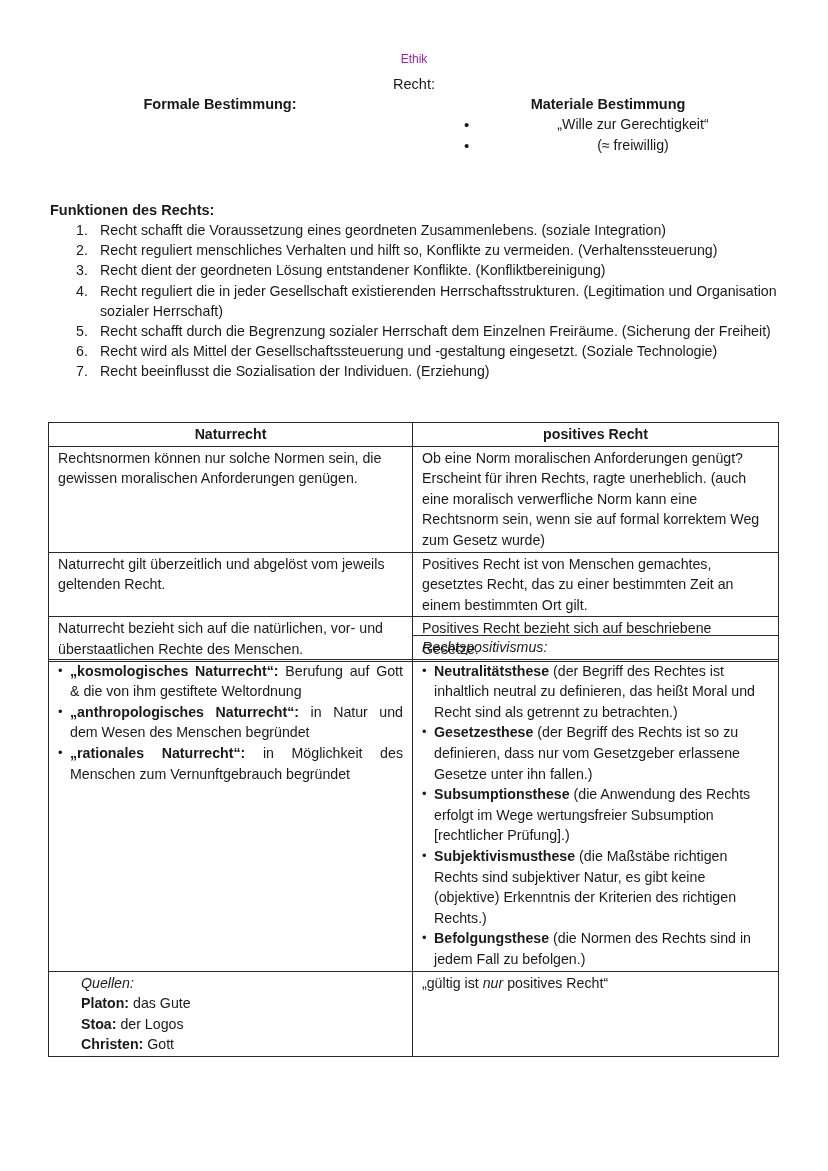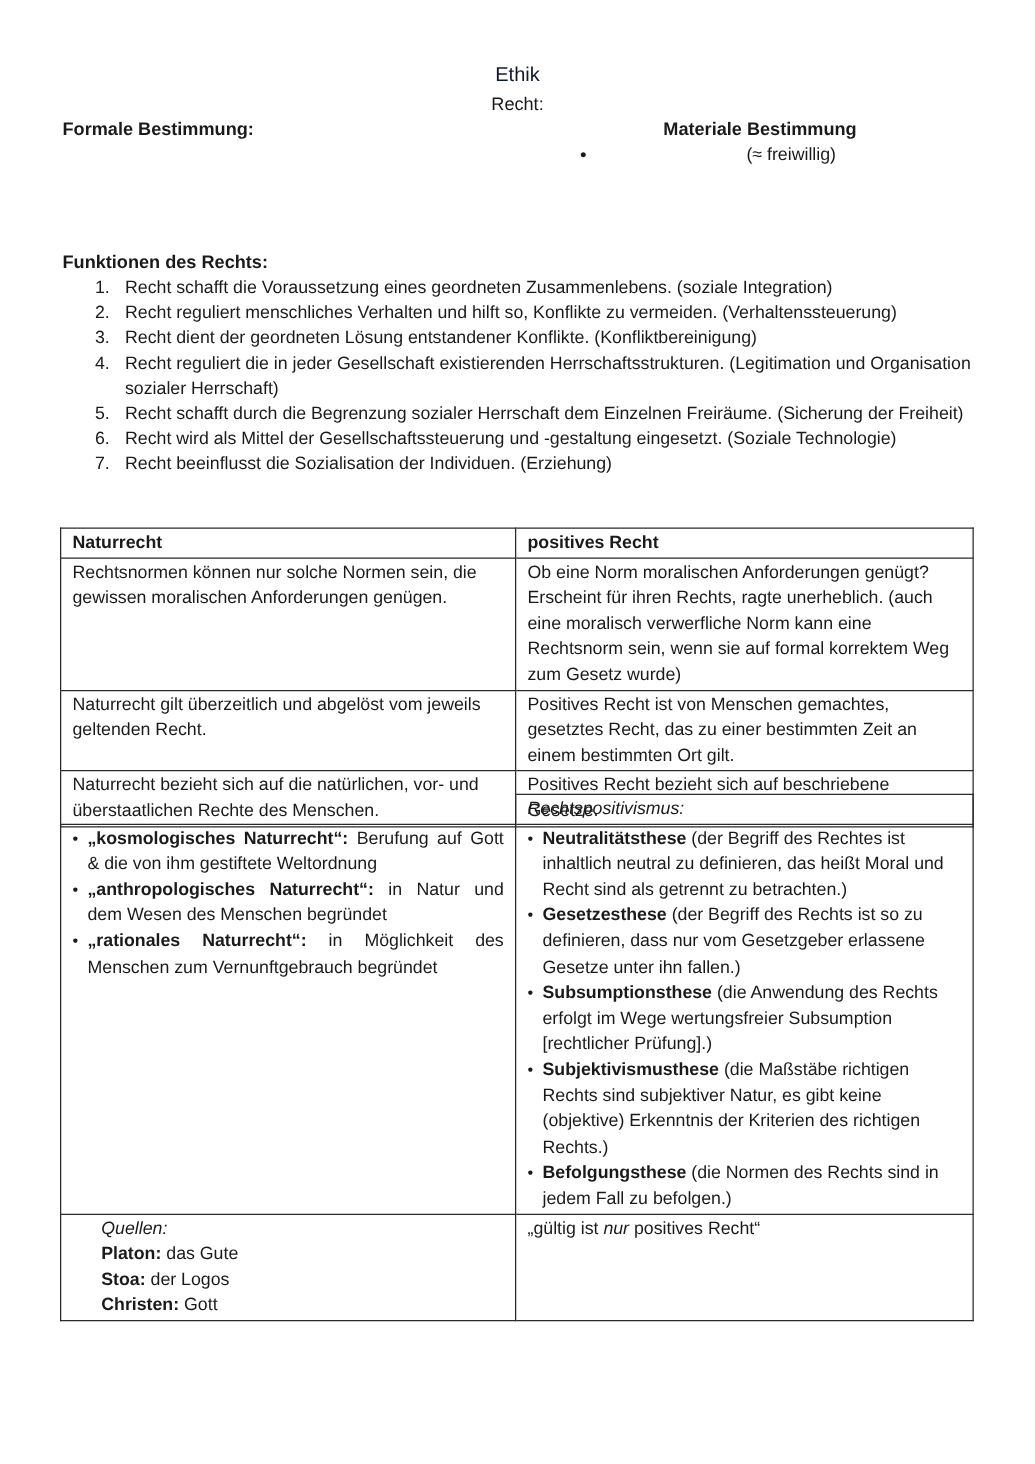--- a/index.html
+++ b/index.html
@@ -1,54 +1,55 @@
 <!DOCTYPE html>
 <html><head>
 <meta charset="utf-8">
 <style>
   html, body { margin: 0; padding: 0; background: #ffffff; }
   body {
     width: 828px; height: 1171px; position: relative; overflow: hidden;
     font-family: "Liberation Sans", sans-serif; color: #1a1a1a; font-size: 14.2px;
   }
   .abs { position: absolute; }
-  .title { left: 0; width: 828px; text-align: center; top: 52px; font-size: 16px; color: #0f172a; }
+  .title { left: 0; width: 828px; text-align: center; top: 52px; font-size: 12px; color: #a21caf; }
   .subtitle { left: 0; width: 828px; text-align: center; top: 76px; font-size: 14.5px; font-weight: normal; }
   .h { font-weight: bold; font-size: 14.5px; }
   ul.bul { list-style: none; margin: 0; padding: 0; }
   ul.bul li { position: relative; padding-left: 50px; line-height: 21px; }
   ul.bul li::before { content: "\2022"; position: absolute; left: 26px; top: 0; font-size: 15px; }
   ol.fn { margin: 0; padding: 0; list-style: none; }
   ol.fn li { position: relative; padding-left: 50px; line-height: 20.2px; }
   ol.fn li .num { position: absolute; left: 26px; top: 0; }
 
   table.grid { border-collapse: collapse; position: absolute; table-layout: fixed; }
   table.grid td { border: 1.6px solid #2a2a2a; vertical-align: top; padding: 1px 9px 1px 9px; line-height: 20.6px; font-size: 14.2px; }
-  table.grid td.hd { font-weight: bold; }
+  table.grid td.hd { font-weight: bold; text-align: center; }
   .no-border { border: none !important; }
   .it { font-style: italic; }
   .b { font-weight: bold; }
   ul.tb { list-style: none; margin: 0; padding: 0; }
   ul.tb li { position: relative; padding-left: 12px; }
   ul.tb li::before { content: "\2022"; position: absolute; left: 0; top: 0; font-size: 13px; }
   .justify { text-align: justify; }
 </style>
 </head>
 <body>
 
 <div class="abs title">Ethik</div>
 <div class="abs subtitle">Recht:</div>
 
 <div class="abs" style="left:50px; top:95px; width:340px;">
-  <div class="h" style="line-height:19px;">Formale Bestimmung:</div>
+  <div class="h" style="line-height:19px;text-align:center;">Formale Bestimmung:</div>
 </div>
 
 <div class="abs" style="left:438px; top:95px; width:340px;text-align:center;">
   <div class="h" style="line-height:19px;">Materiale Bestimmung</div>
   <ul class="bul">
+    <li>„Wille zur Gerechtigkeit“</li>
     <li>(≈ freiwillig)</li>
   </ul>
 </div>
 
 <div class="abs" style="left:50px; top:201px; width:735px;">
   <div class="h" style="line-height:19px;">Funktionen des Rechts:</div>
   <ol class="fn">
     <li><span class="num">1.</span><span>Recht schafft die Voraussetzung eines geordneten Zusammenlebens. (soziale Integration)</span></li>
     <li><span class="num">2.</span><span>Recht reguliert menschliches Verhalten und hilft so, Konflikte zu vermeiden. (Verhaltenssteuerung)</span></li>
     <li><span class="num">3.</span><span>Recht dient der geordneten Lösung entstandener Konflikte. (Konfliktbereinigung)</span></li>

